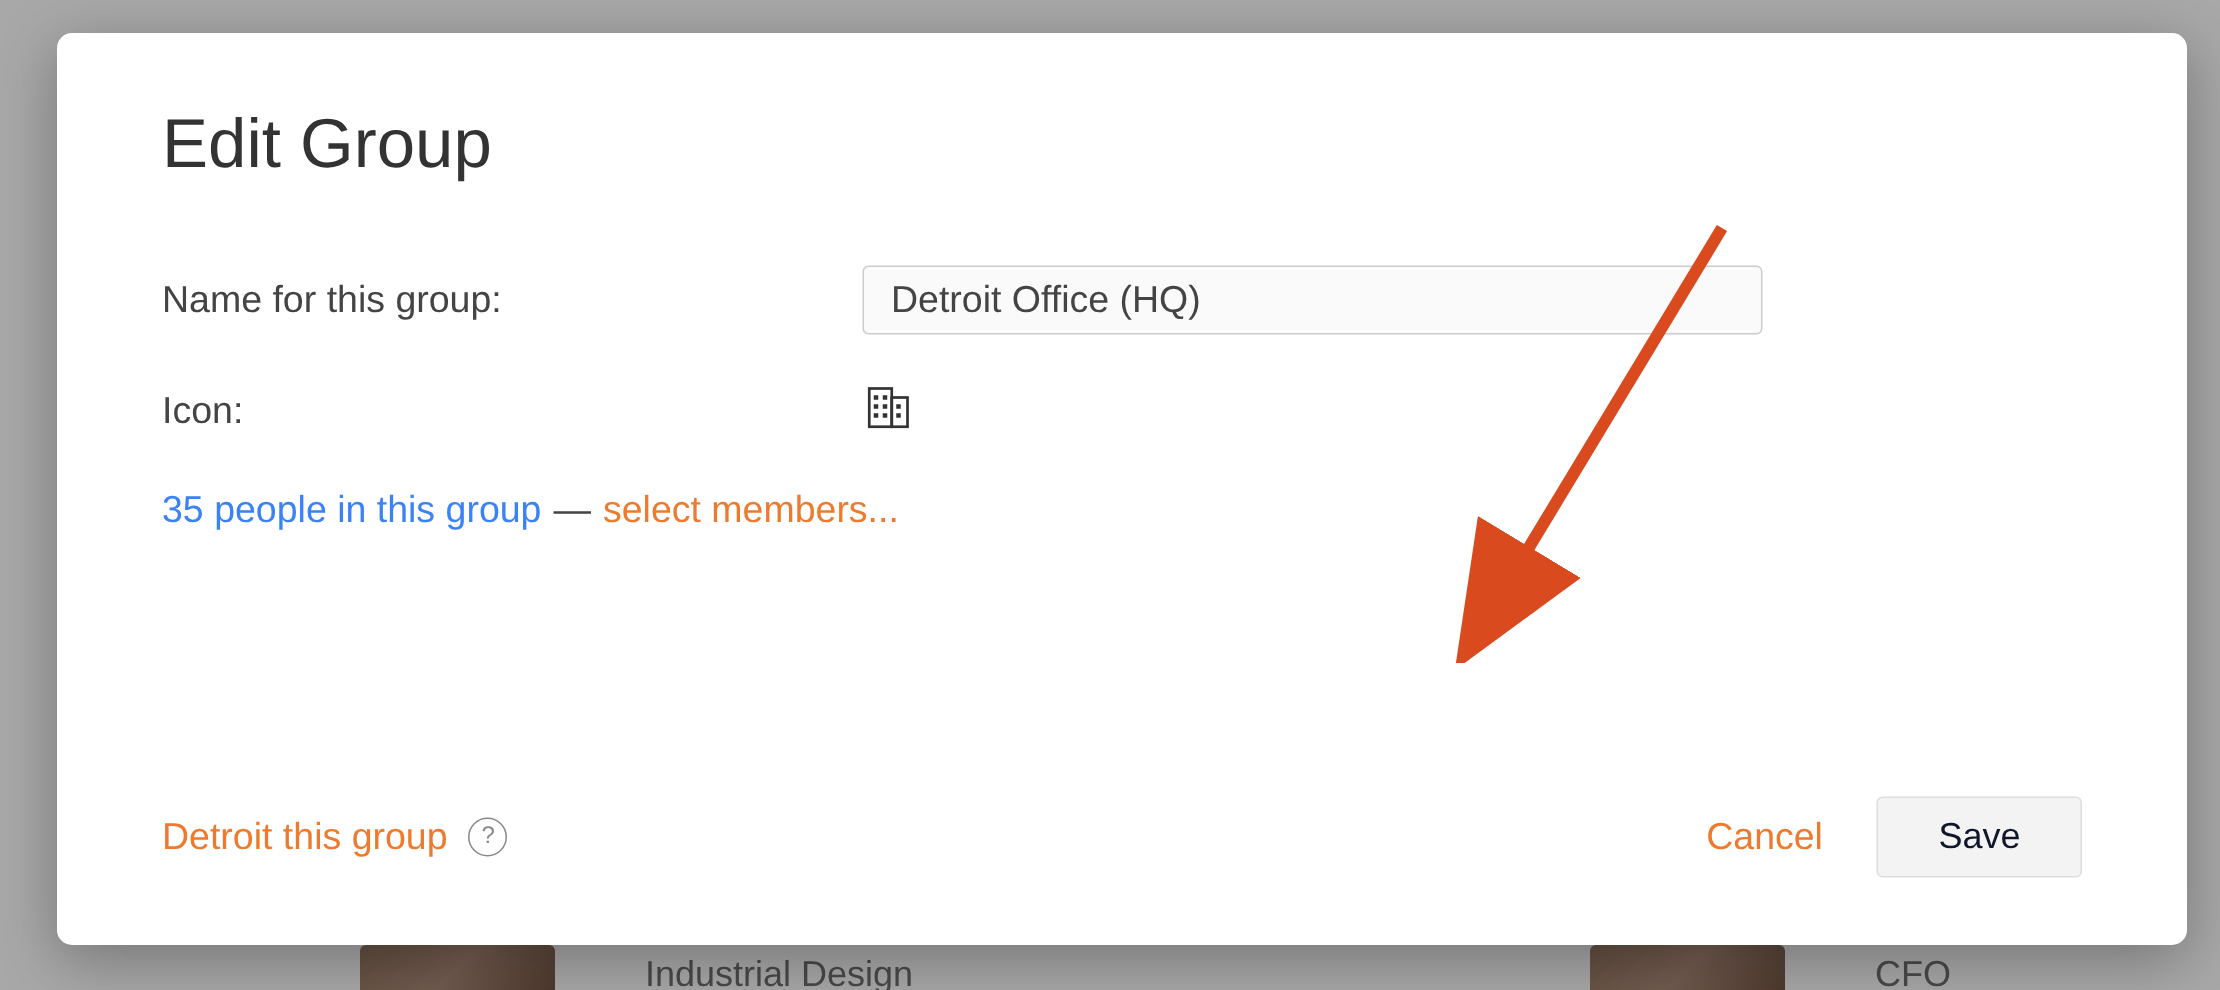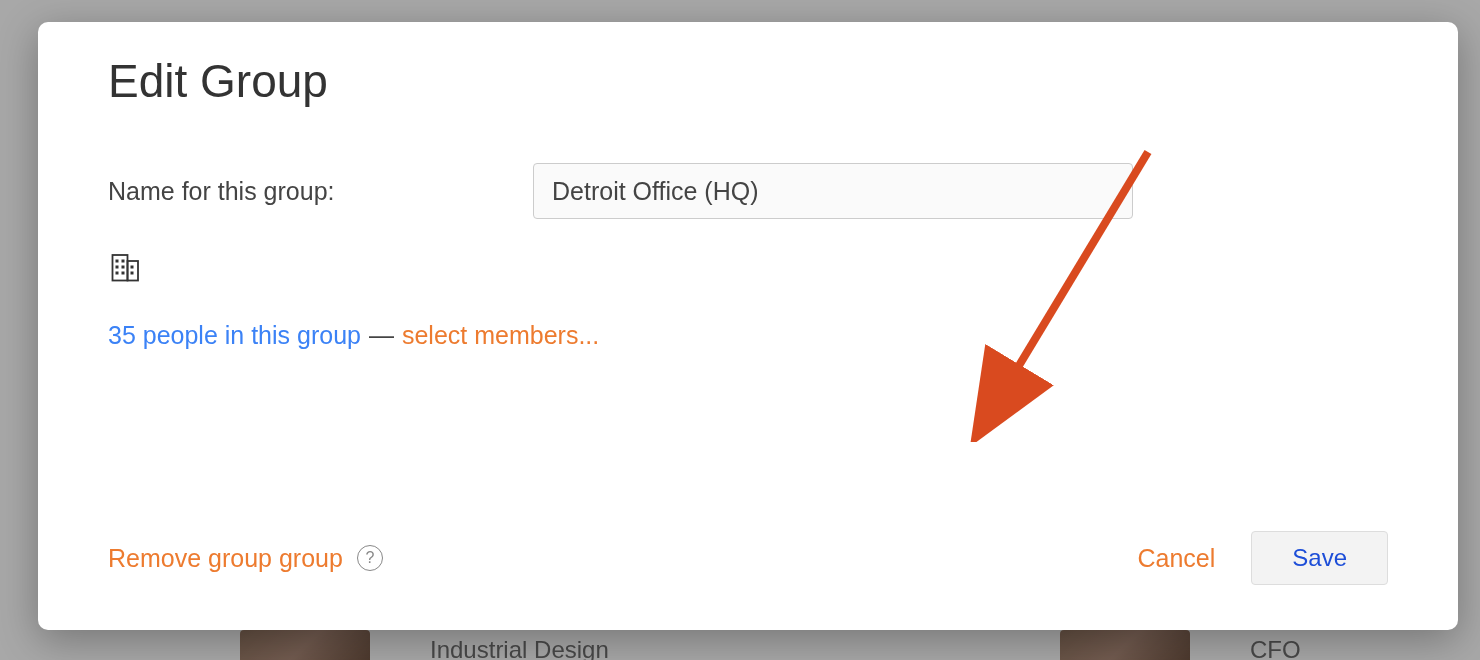--- a/index.html
+++ b/index.html
@@ -45,49 +45,50 @@
     }
     .modal {
       position: absolute;
       left: 38px;
       right: 22px;
       top: 22px;
       bottom: 30px;
       background: #fff;
       border-radius: 10px;
       box-shadow: 0 10px 40px rgba(0,0,0,0.3);
-      padding: 32px 70px 40px 70px;
+      padding: 46px 70px 40px 70px;
     }
     .modal-title {
       font-size: 46px;
       font-weight: 400;
       color: #333;
       margin-bottom: 55px;
     }
     .form-row {
       display: flex;
       align-items: center;
       margin-bottom: 30px;
+      gap: 42px;
     }
     .form-label {
       width: 425px;
       font-size: 25px;
       color: #444;
       flex-shrink: 0;
     }
     .form-value {
       flex: 1;
       display: flex;
       align-items: center;
       font-size: 25px;
       color: #444;
     }
     .text-input {
       width: 600px;
-      height: 56px;
+      height: 46px;
       padding: 0 18px;
       font-size: 25px;
       color: #444;
       border: 1px solid #ccc;
       border-radius: 4px;
       background: #fafafa;
       outline: none;
     }
     .icon-box {
       color: #333;
@@ -135,21 +136,21 @@
     .cancel-btn {
       font-size: 25px;
       color: #ed7b2f;
       background: none;
       border: none;
       cursor: pointer;
       margin-right: 36px;
     }
     .save-btn {
       font-size: 24px;
-      color: #1d4ed8;
+      color: #0f172a;
       background: #f3f3f3;
       border: 1px solid #ddd;
       border-radius: 4px;
       padding: 12px 40px;
       cursor: pointer;
     }
     .arrow {
       position: absolute;
       left: 920px;
       top: 120px;
@@ -173,20 +174,21 @@
   <h1 class="modal-title">Edit Group</h1>
 
   <div class="form-row">
     <div class="form-label">Name for this group:</div>
     <div class="form-value">
       <input type="text" class="text-input" value="Detroit Office (HQ)" style="">
     </div>
   </div>
 
   <div class="form-row">
+    <div class="form-label">Icon:</div>
     <div class="form-value">
       <span class="icon-box">
         <svg width="36" height="36" viewBox="0 0 24 24" fill="none" stroke="#333" stroke-width="1.2">
           <rect x="3" y="4" width="10" height="17"></rect>
           <rect x="13" y="8" width="7" height="13"></rect>
           <rect x="5" y="7" width="2" height="2" fill="#333" stroke="none"></rect>
           <rect x="9" y="7" width="2" height="2" fill="#333" stroke="none"></rect>
           <rect x="5" y="11" width="2" height="2" fill="#333" stroke="none"></rect>
           <rect x="9" y="11" width="2" height="2" fill="#333" stroke="none"></rect>
           <rect x="5" y="15" width="2" height="2" fill="#333" stroke="none"></rect>
@@ -200,21 +202,21 @@
 
   <div class="form-row">
     <div class="form-value">
       <span class="member-count">35 people in this group</span>
       <span class="dash">—</span>
       <span class="link-orange">select members...</span>
     </div>
   </div>
 
   <div class="footer">
-    <span class="remove-link">Remove group group</span>
+    <span class="remove-link">Detroit this group</span>
     <span class="help-icon">?</span>
     <div class="footer-spacer"></div>
     <button class="cancel-btn">Cancel</button>
     <button class="save-btn">Save</button>
   </div>
 
   <svg class="arrow" width="220" height="300">
     <defs>
       <marker id="ahead" markerWidth="14" markerHeight="14" refX="4" refY="5" orient="auto">
         <polygon points="0,0 12,5 0,10" fill="#d94a1f"></polygon>

